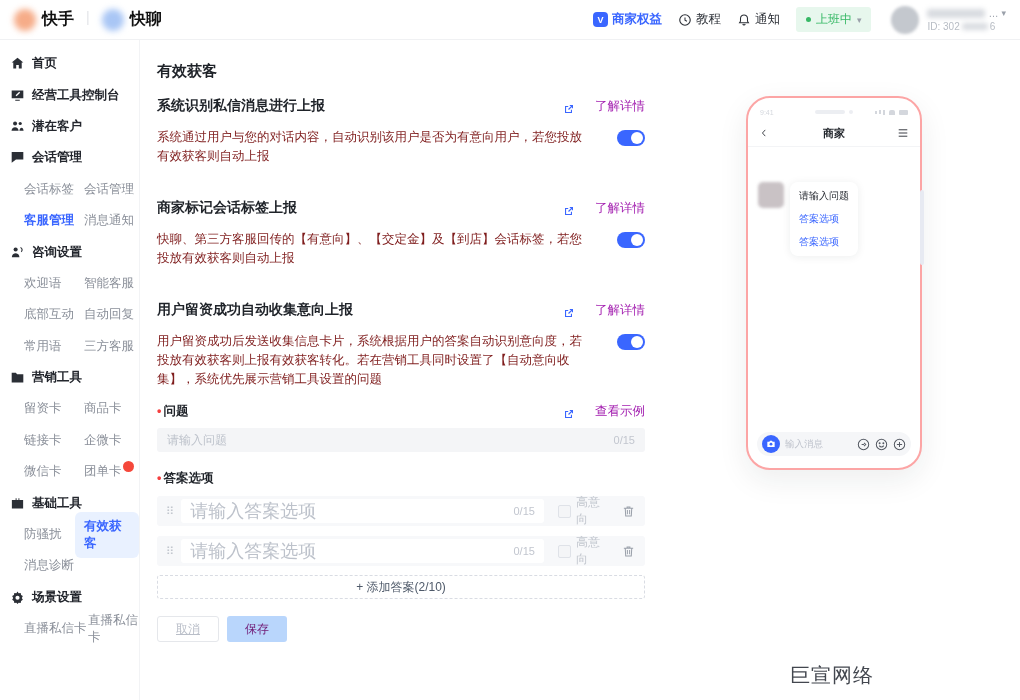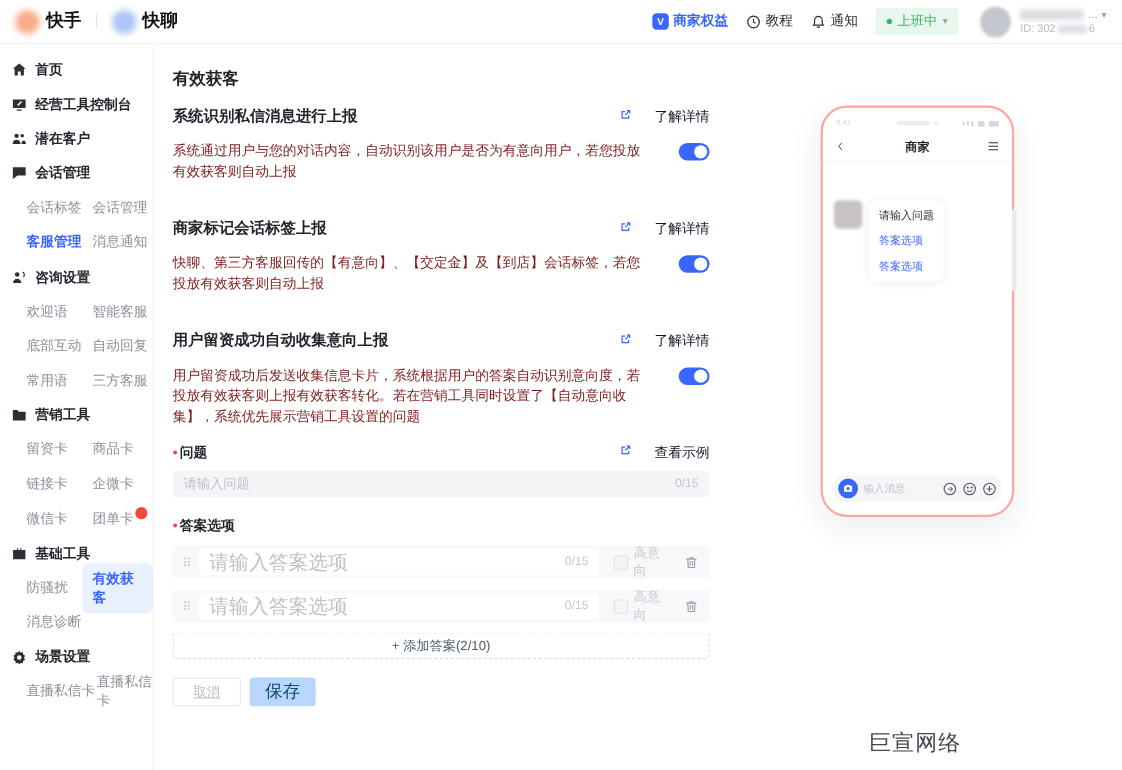--- a/index.html
+++ b/index.html
@@ -45,21 +45,21 @@
     padding:6px 9px; margin-left:-9px; }
   .badge-dot { width:11px; height:11px; background:#f5483b; border-radius:50%; display:inline-block;
     margin-left:1px; margin-top:-10px; }
 
   
   .main { position:absolute; left:157px; top:40px; width:488px; padding-top:22px; }
   .page-title { font-size:15px; font-weight:bold; margin-bottom:16px; }
   .sec { margin-bottom:33px; }
   .sec-head { display:flex; align-items:center; justify-content:space-between; margin-bottom:13px; }
   .sec-title { font-size:14px; font-weight:bold; color:#1f2329; }
-  .link { display:flex; align-items:flex-start; gap:20px; font-size:12.5px; color:#0f172a; cursor:pointer; }
+  .link { display:flex; align-items:flex-end; gap:20px; font-size:12.5px; color:#a21caf; cursor:pointer; }
   .ext-icon { width:12px; height:12px; fill:#3a66ff; }
   .sec-body { display:flex; align-items:flex-start; justify-content:space-between; gap:14px; }
   .desc { font-size:12.5px; color:#7f1d1d; line-height:19px; width:428px; }
   .toggle { width:28px; height:16px; background:#3a66ff; border-radius:8px; position:relative;
     flex:none; margin-top:2px; cursor:pointer; }
   .toggle::after { content:""; position:absolute; top:2px; right:2px; width:12px; height:12px;
     border-radius:50%; background:#fff; }
   .field-head { display:flex; align-items:center; justify-content:space-between; margin-bottom:8px; }
   .field-label { font-size:12.5px; font-weight:bold; color:#1f2329; }
   .req { color:#f53f3f; margin-right:2px; }
@@ -79,21 +79,21 @@
     margin-left:14px; flex:none; cursor:pointer; }
   .chk-label { font-size:12px; color:#c3c7cf; margin-left:5px; }
   .trash { width:13px; height:13px; margin-left:12px; stroke:#9aa0aa; fill:none; stroke-width:1.1;
     cursor:pointer; flex:none; }
   .add-btn { width:100%; height:24px; border:1px dashed #d9dce3; border-radius:3px; background:#fff;
     font-size:12px; color:#4e5969; margin-top:-1px; cursor:pointer; font-family:inherit; }
   .actions { display:flex; gap:8px; margin-top:17px; }
   .btn-cancel { width:62px; height:26px; background:#fff; border:1px solid #e5e7eb; border-radius:3px;
     font-size:12px; color:#b9bec8; cursor:pointer; font-family:inherit;text-decoration:underline; }
   .btn-save { width:60px; height:26px; background:#b9d6fc; border:none; border-radius:3px;
-    font-size:16px; color:#0c4a6e; cursor:pointer; font-family:inherit; }
+    font-size:12px; color:#701a75; cursor:pointer; font-family:inherit; }
 
   
   .phone { position:absolute; left:746px; top:96px; width:176px; height:374px; background:#fff;
     border:2px solid #fca5a5; border-radius:24px; box-shadow:0 10px 30px rgba(29,33,41,.08); overflow:hidden; }
   .p-status { position:absolute; top:8px; left:0; right:0; height:12px; display:flex; align-items:center; padding:0 12px; }
   .p-time { font-size:7px; color:#d4d7dd; }
   .p-notch { position:absolute; left:50%; transform:translateX(-50%); display:flex; align-items:center; gap:4px; }
   .p-notch .bar { width:30px; height:4px; background:#eceef2; border-radius:2px; }
   .p-notch .dot { width:4px; height:4px; background:#eceef2; border-radius:50%; }
   .p-sig { margin-left:auto; display:flex; gap:2px; align-items:center; }

